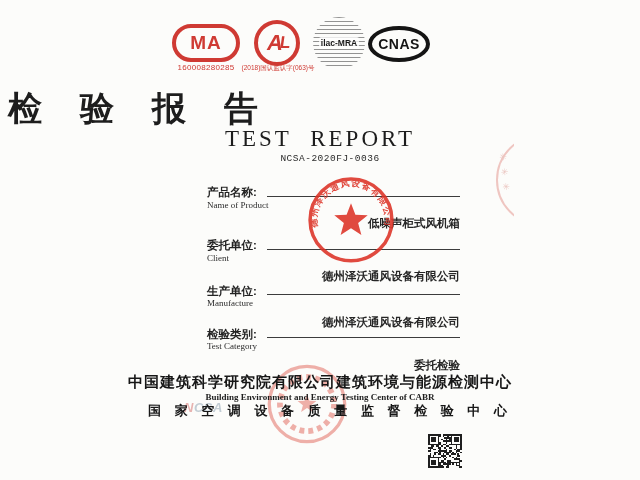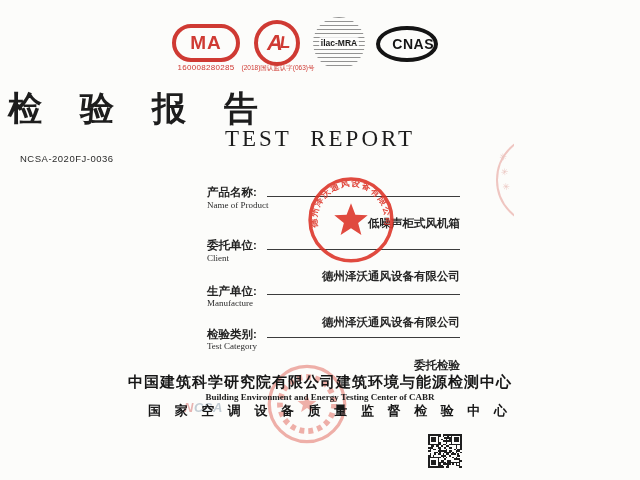--- a/index.html
+++ b/index.html
@@ -19,35 +19,35 @@
   .cal-l { position:absolute; left:22px; top:9px; font-weight:bold; font-size:17px;
            color:#cf3a33; transform:skewX(-8deg); }
   .cal-text { position:absolute; left:240px; top:64px; width:76px; text-align:center;
               font-size:6.5px; color:#cf3a33; }
   .ilac-circle { position:absolute; left:313px; top:17px; width:52px; height:52px;
                  border-radius:50%; overflow:hidden;
                  background:repeating-linear-gradient(180deg, rgba(60,60,60,.55) 0 1px, rgba(255,255,255,0) 1px 4px);
                  display:flex; align-items:center; justify-content:center; }
   .ilac-label { font-size:8.5px; font-weight:bold; color:#1a1a1a;
                 background:rgba(255,255,255,.78); padding:1px 2px; border-radius:2px; }
-  .cnas-ellipse { position:absolute; left:376px; top:26px; width:62px; height:36px;
+  .cnas-ellipse { position:absolute; left:368px; top:26px; width:62px; height:36px;
                   border:4px solid #141414; border-radius:50%;
-                  display:flex; align-items:center; justify-content:flex-end; }
+                  display:flex; align-items:center; justify-content:center; }
   .cnas-label { font-size:14px; font-weight:bold; letter-spacing:0.5px; color:#141414; }
   .accred { position:absolute; left:437px; top:19px; font-size:7.5px; font-weight:bold;
             line-height:10px; color:#1a1a1a; }
 
   
   .title-zh { position:absolute; left:8px; right:0; top:86px; text-align:left; }
   .title-zh span { font-size:34px; font-weight:bold; letter-spacing:38px; margin-right:-38px; color:#1d1d1d; }
   .title-en { position:absolute; left:0; right:0; top:126px; text-align:center;
               font-family:"Liberation Serif", serif; font-size:23px; letter-spacing:3px;
               word-spacing:10px; color:#1d1d1d; }
-  .report-no { position:absolute; left:0; right:0; top:153px; 
-               font-family:Liberation Sans, sans-serif; font-size:9.5px; letter-spacing:0.5px; color:#2a2a2a;padding-left:20px; }
+  .report-no { position:absolute; left:0; right:0; top:153px; text-align:center;
+               font-family:Liberation Mono, monospace; font-size:9.5px; letter-spacing:0.5px; color:#2a2a2a;padding-left:20px; }
 
   
   .row { position:absolute; left:0; top:0; width:640px; }
   .row .zh { position:absolute; left:207px; font-size:11.5px; font-weight:600; color:#232323; white-space:nowrap; }
   .row .en { position:absolute; left:207px; font-family:"Liberation Serif", serif; font-size:9px; color:#2b2b2b; white-space:nowrap; }
   .row .val { position:absolute; left:267px; width:193px; text-align:right;
               font-size:11.5px; font-weight:600; color:#262626; white-space:nowrap;margin-top:34px; }
   .row .line { position:absolute; left:267px; width:193px; height:1px; background:#3c3c3c; }
 
   

